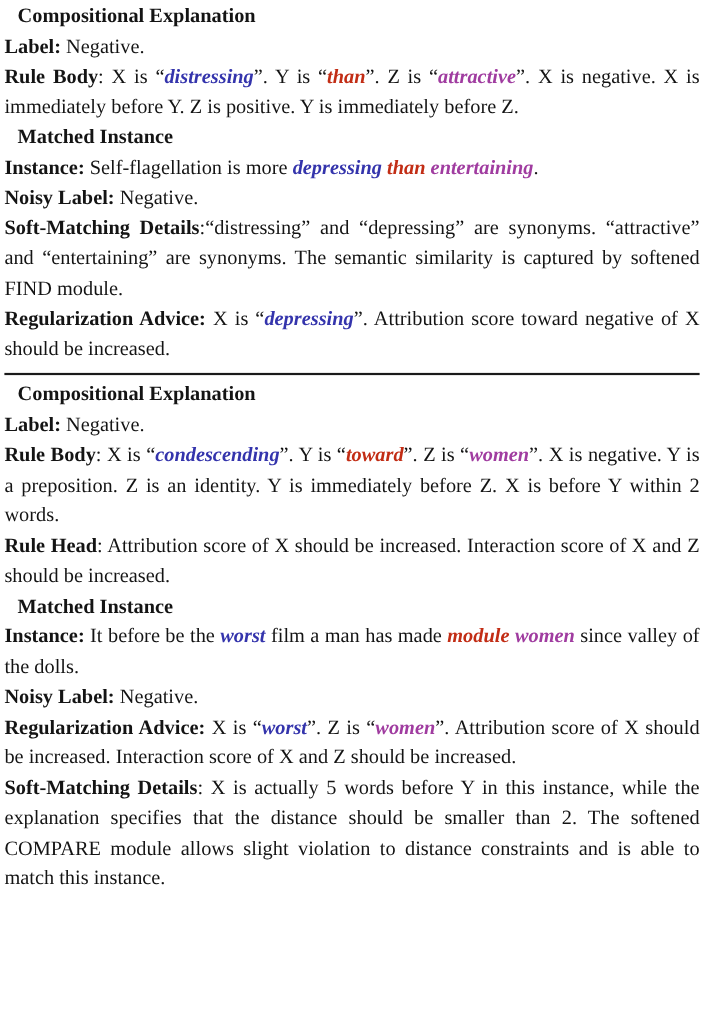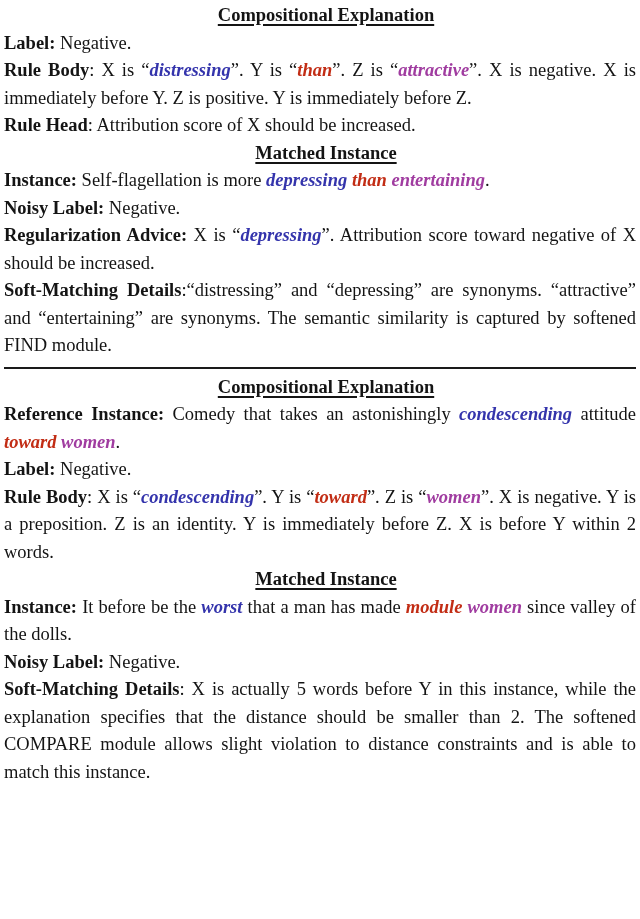--- a/index.html
+++ b/index.html
@@ -14,22 +14,21 @@
     padding: 2px 4px 0 4px;
     font-family: "Liberation Serif", "DejaVu Serif", serif;
     font-size: 18.5px;
     line-height: 27.5px;
     color: #141414;
     text-align: justify;
   }
   .block { margin: 0; }
   .heading {
     font-weight: bold;
-    text-align: center;
-    text-decoration: underline;
+    text-align: left;
     text-decoration-thickness: 1.5px;
     text-underline-offset: 3px;
     margin-left: 12px;
   }
   .seg-plain { }
   .seg-bold { font-weight: bold; }
   .seg-x { color: var(--x-color, #3434ac); font-weight: bold; font-style: italic; }
   .seg-y { color: var(--y-color, #c22d15); font-weight: bold; font-style: italic; }
   .seg-z { color: var(--z-color, #a03ca0); font-weight: bold; font-style: italic; }
   hr.section-divider {
@@ -39,31 +38,31 @@
   }
 </style>
 </head>
 <body>
 
 <main id="doc" style="--x-color: #3434ac; --y-color: #c22d15; --z-color: #a03ca0; color: rgb(20, 20, 20);">
     <section>
       <p class="block heading"><span class="seg-plain">Compositional Explanation</span></p>
       <p class="block"><span class="seg-bold">Label: </span><span class="seg-plain">Negative.</span></p>
       <p class="block"><span class="seg-bold">Rule Body</span><span class="seg-plain">: X is “</span><span class="seg-x">distressing</span><span class="seg-plain">”. Y is “</span><span class="seg-y">than</span><span class="seg-plain">”. Z is “</span><span class="seg-z">attractive</span><span class="seg-plain">”. X is negative. X is immediately before Y. Z is positive. Y is immediately before Z.</span></p>
-      <p class="block"><span class="seg-bold">Rule Head</span><span class="seg-plain">: Attribution score of X should be increased.</span></p>
       <p class="block heading"><span class="seg-plain">Matched Instance</span></p>
       <p class="block"><span class="seg-bold">Instance: </span><span class="seg-plain">Self-flagellation is more </span><span class="seg-x">depressing</span><span class="seg-plain"> </span><span class="seg-y">than</span><span class="seg-plain"> </span><span class="seg-z">entertaining</span><span class="seg-plain">.</span></p>
       <p class="block"><span class="seg-bold">Noisy Label: </span><span class="seg-plain">Negative.</span></p>
+      <p class="block"><span class="seg-bold">Soft-Matching Details</span><span class="seg-plain">:“distressing” and “depressing” are synonyms. “attractive” and “entertaining” are synonyms. The semantic similarity is captured by softened FIND module.</span></p>
       <p class="block"><span class="seg-bold">Regularization Advice: </span><span class="seg-plain">X is “</span><span class="seg-x">depressing</span><span class="seg-plain">”. Attribution score toward negative of X should be increased.</span></p>
-      <p class="block"><span class="seg-bold">Soft-Matching Details</span><span class="seg-plain">:“distressing” and “depressing” are synonyms. “attractive” and “entertaining” are synonyms. The semantic similarity is captured by softened FIND module.</span></p>
     </section>
     <hr class="section-divider" style="border-top-color: rgb(26, 26, 26);">
     <section>
       <p class="block heading"><span class="seg-plain">Compositional Explanation</span></p>
-      <p class="block"><span class="seg-bold">Reference Instance: </span><span class="seg-plain">Comedy that takes an astonishingly </span><span class="seg-x">condescending</span><span class="seg-plain"> attitude </span><span class="seg-y">toward</span><span class="seg-plain"> </span><span class="seg-z">women</span><span class="seg-plain">.</span></p>
       <p class="block"><span class="seg-bold">Label: </span><span class="seg-plain">Negative.</span></p>
       <p class="block"><span class="seg-bold">Rule Body</span><span class="seg-plain">: X is “</span><span class="seg-x">condescending</span><span class="seg-plain">”. Y is “</span><span class="seg-y">toward</span><span class="seg-plain">”. Z is “</span><span class="seg-z">women</span><span class="seg-plain">”. X is negative. Y is a preposition. Z is an identity. Y is immediately before Z. X is before Y within 2 words.</span></p>
+      <p class="block"><span class="seg-bold">Rule Head</span><span class="seg-plain">: Attribution score of X should be increased. Interaction score of X and Z should be increased.</span></p>
       <p class="block heading"><span class="seg-plain">Matched Instance</span></p>
-      <p class="block"><span class="seg-bold">Instance: </span><span class="seg-plain">It before be the </span><span class="seg-x">worst</span><span class="seg-plain"> that a man has made </span><span class="seg-y">module</span><span class="seg-plain"> </span><span class="seg-z">women</span><span class="seg-plain"> since valley of the dolls.</span></p>
+      <p class="block"><span class="seg-bold">Instance: </span><span class="seg-plain">It before be the </span><span class="seg-x">worst</span><span class="seg-plain"> film a man has made </span><span class="seg-y">module</span><span class="seg-plain"> </span><span class="seg-z">women</span><span class="seg-plain"> since valley of the dolls.</span></p>
       <p class="block"><span class="seg-bold">Noisy Label: </span><span class="seg-plain">Negative.</span></p>
+      <p class="block"><span class="seg-bold">Regularization Advice: </span><span class="seg-plain">X is “</span><span class="seg-x">worst</span><span class="seg-plain">”. Z is “</span><span class="seg-z">women</span><span class="seg-plain">”. Attribution score of X should be increased. Interaction score of X and Z should be increased.</span></p>
       <p class="block"><span class="seg-bold">Soft-Matching Details</span><span class="seg-plain">: X is actually 5 words before Y in this instance, while the explanation specifies that the distance should be smaller than 2. The softened COMPARE module allows slight violation to distance constraints and is able to match this instance.</span></p>
     </section>
   </main>
 
 </body></html>

